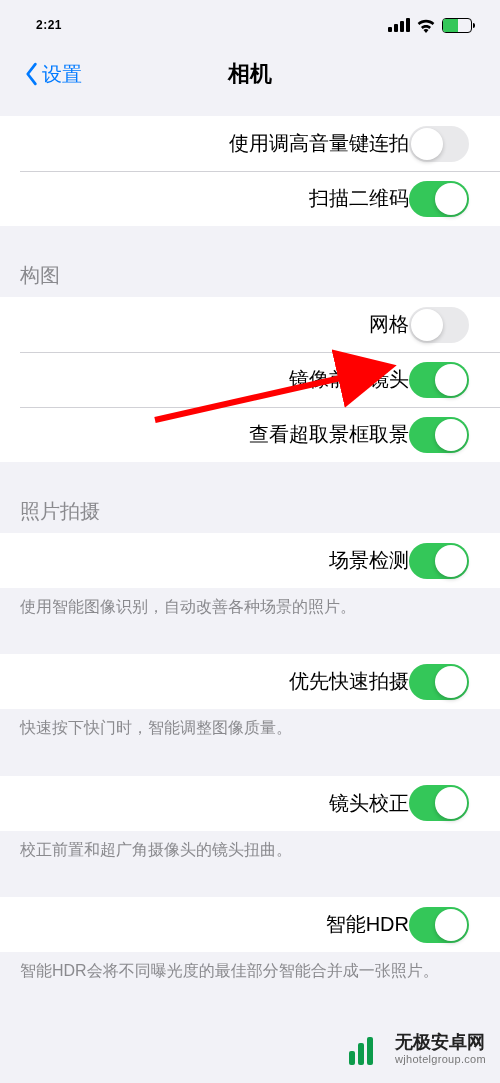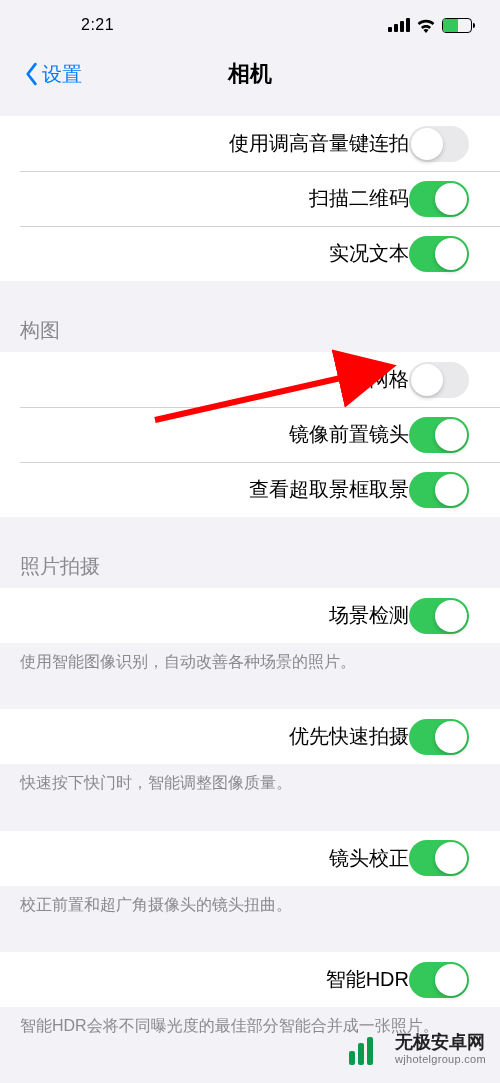--- a/index.html
+++ b/index.html
@@ -12,24 +12,23 @@
       overflow: hidden;
     }
     .status-bar {
       height: 50px;
       display: flex;
       justify-content: space-between;
       align-items: center;
       padding: 0 28px 0 36px;
     }
     .status-time {
-      font-size: 16px;
-      font-weight: 400;
+      font-size: 12px;
+      font-weight: 700;
       letter-spacing: 0.5px;
-      margin-left: 45px;
     }
     .status-icons {
       display: flex;
       align-items: center;
       gap: 6px;
     }
     .signal-dots { display: flex; gap: 2px; align-items: flex-end; }
     .signal-dots span { width: 4px; background: #000; border-radius: 1px; }
     .signal-dots span:nth-child(1){height:5px}
     .signal-dots span:nth-child(2){height:8px}
@@ -174,26 +173,20 @@
       <div class="toggle off">
           <div class="knob"></div>
         </div>
     </div>
     <div class="row">
       <span class="row-label">扫描二维码</span>
       <div class="toggle on">
           <div class="knob"></div>
         </div>
     </div>
-    <div class="row">
-      <span class="row-label">实况文本</span>
-      <div class="toggle on">
-          <div class="knob"></div>
-        </div>
-    </div>
   </div>
 
   <div class="group-header">构图</div>
   <div class="group">
     <div class="row">
       <span class="row-label">网格</span>
       <div class="toggle off">
           <div class="knob"></div>
         </div>
     </div>

